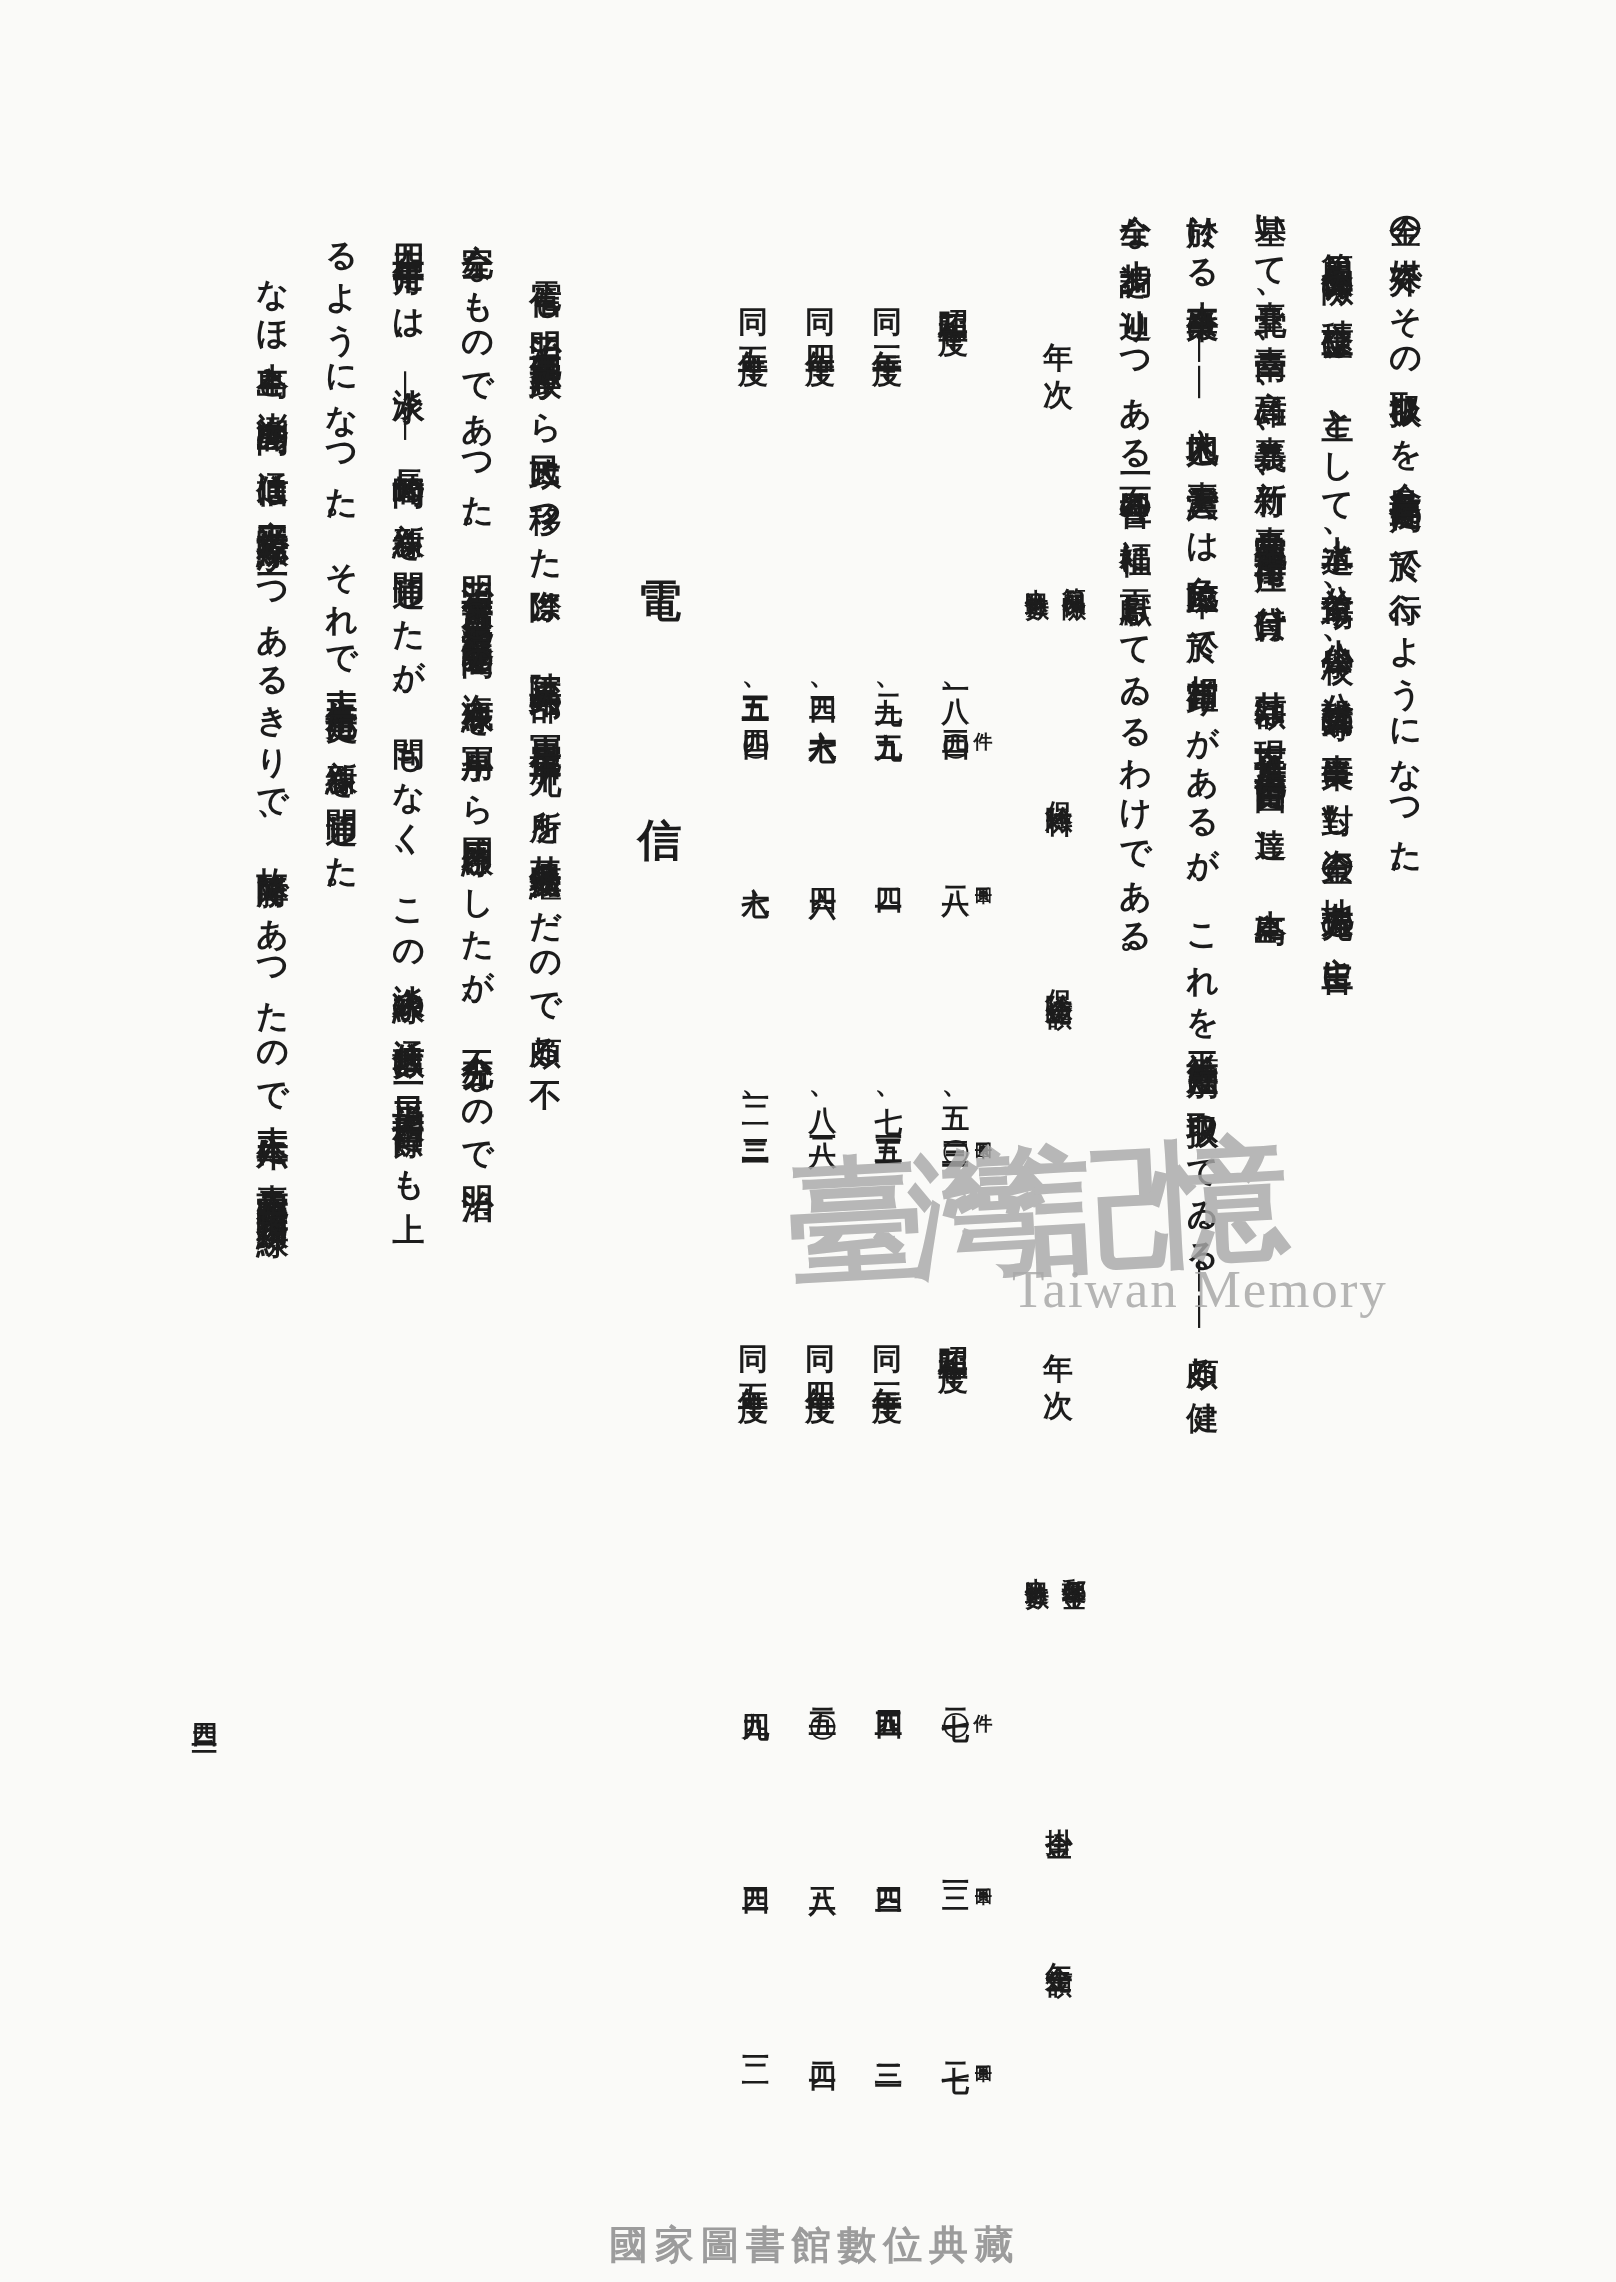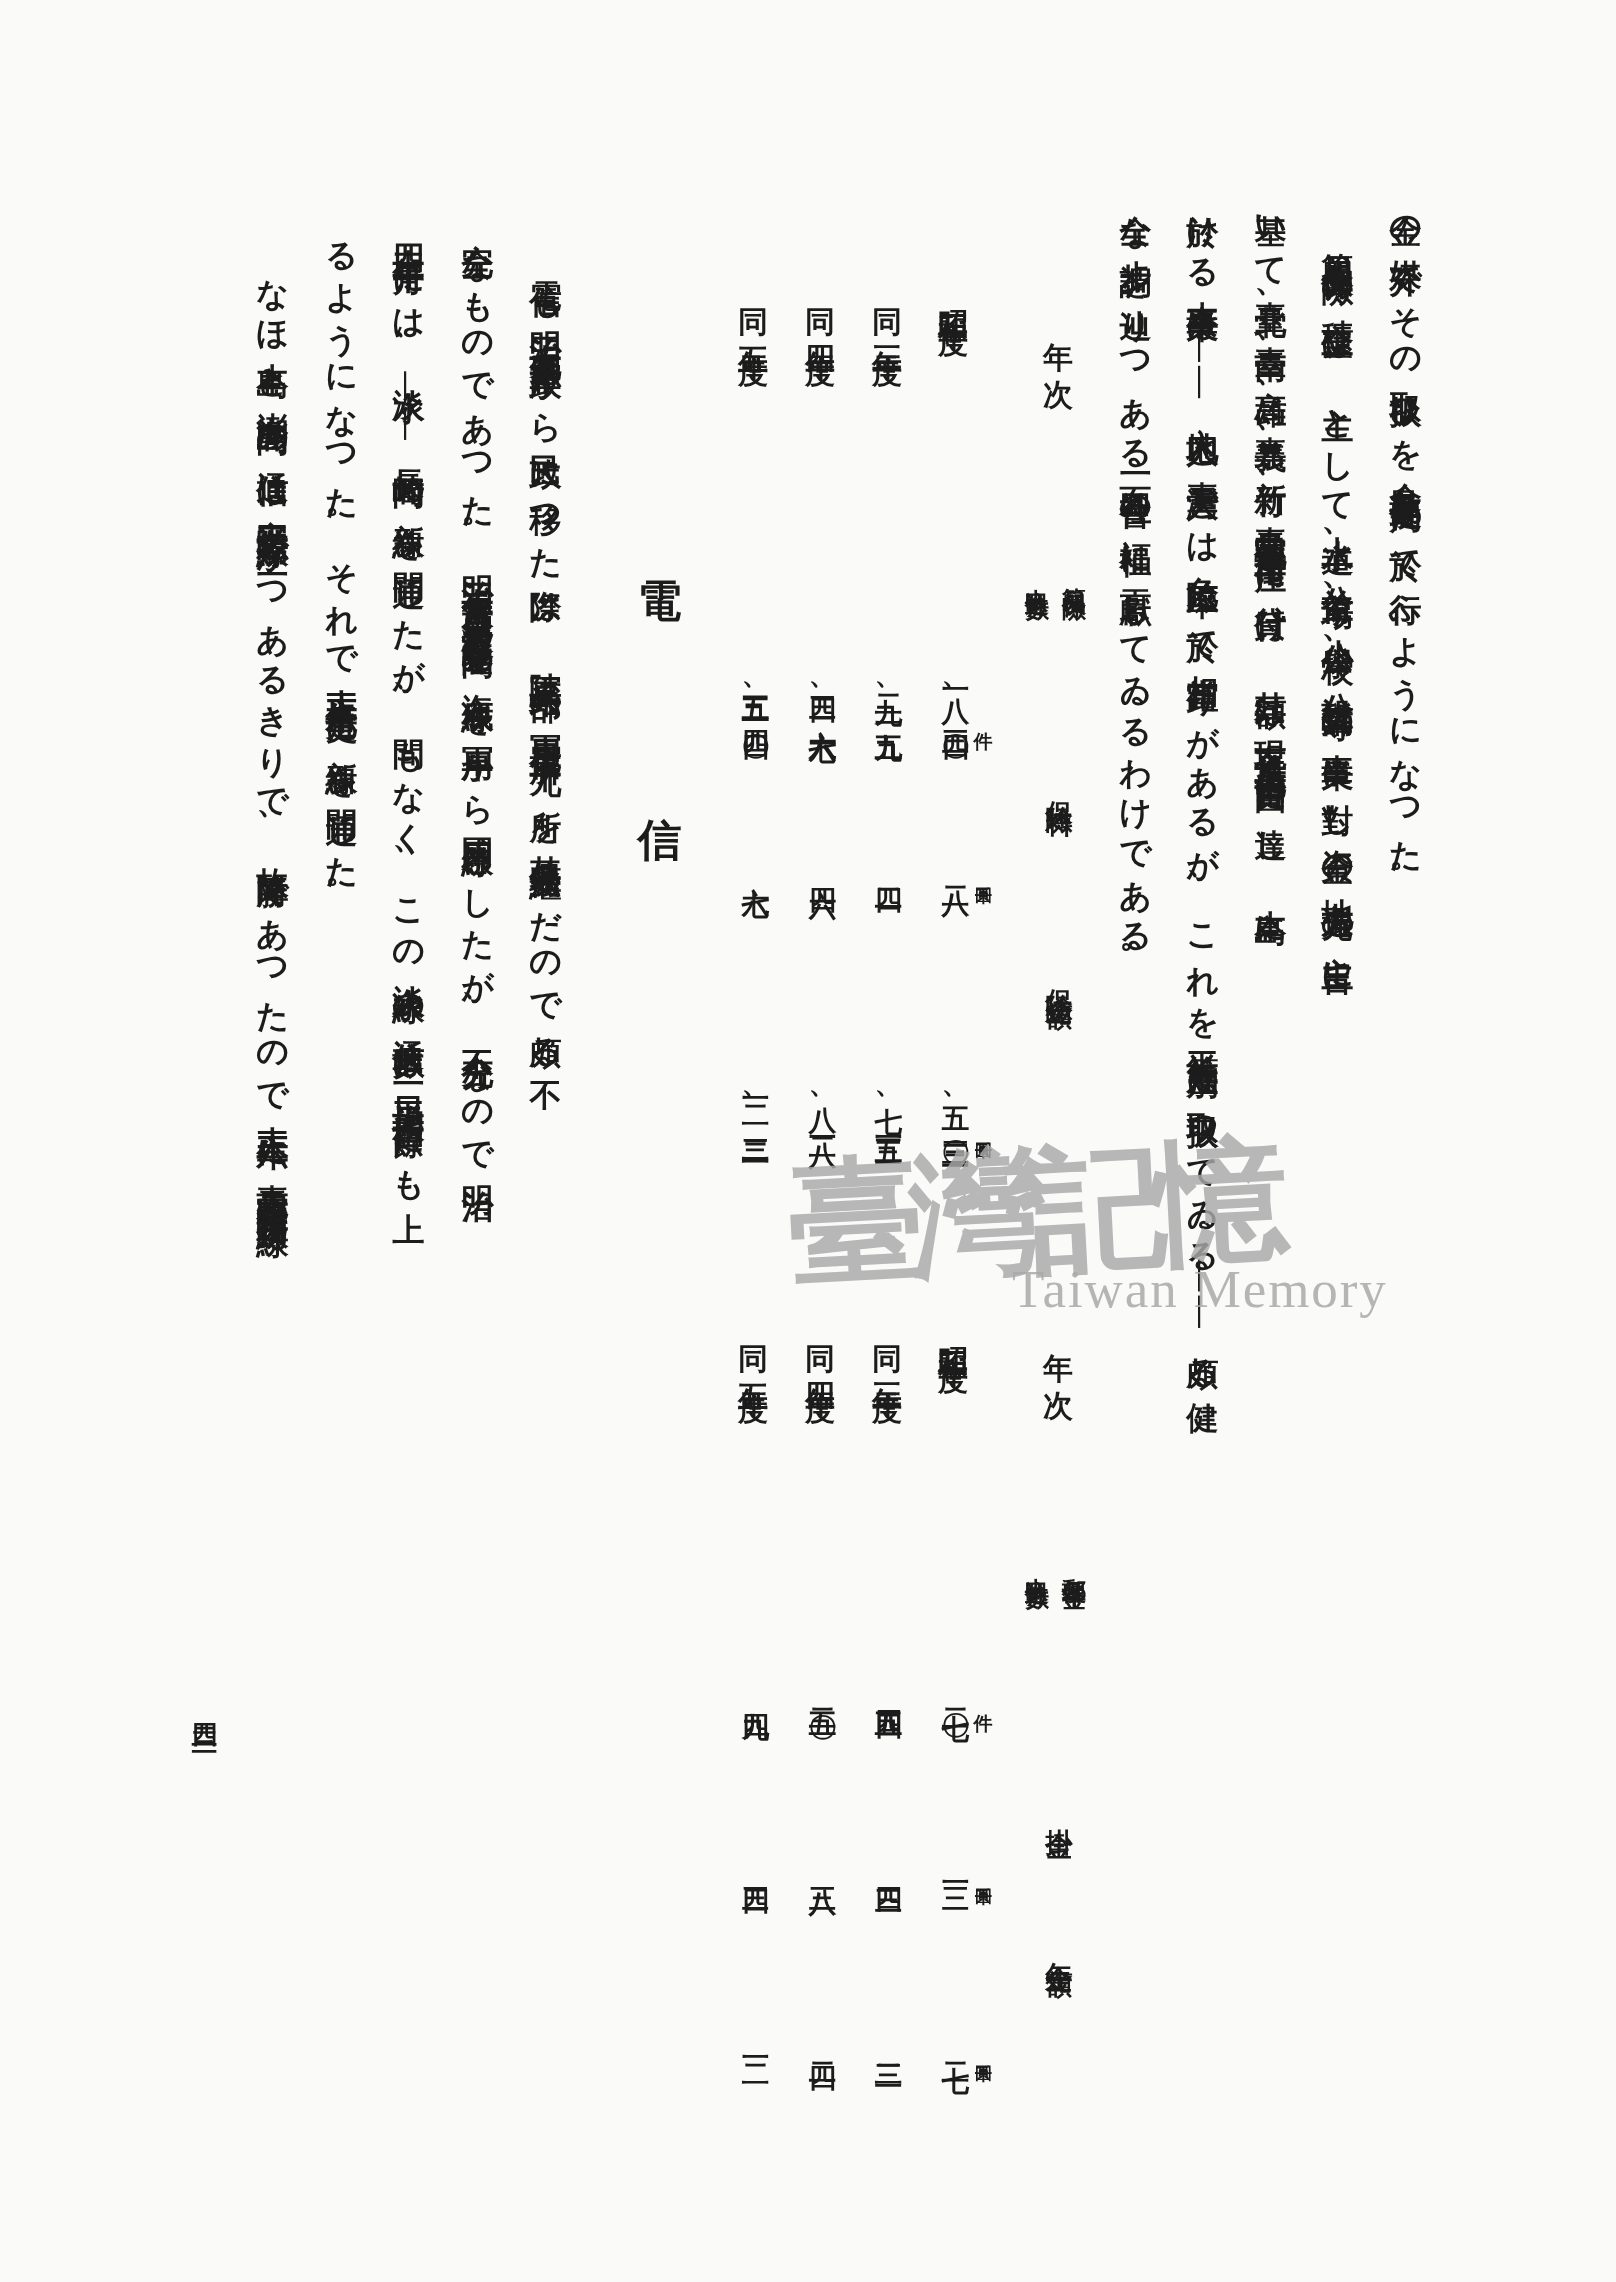--- a/index.html
+++ b/index.html
@@ -108,15 +108,16 @@
   <div class="v body-col tel-col" style="left:456px">完全なものであつた。明治三十年八月鹿兒島（大根占）基隆間の海底線を軍用から國用線としたが、不充分なので明治</div>
   <div class="v body-col tel-col" style="left:387px">四十三年十月には、淡水――長崎間の新線を開通したが、間もなく、この淡水線の通信數は一日平均二千四百餘にも上</div>
   <div class="v body-col tel-col" style="left:320px">るようになつた。それで大正六年七月更に新線を開通した。</div>
   <div class="v body-col tel-col indent" style="left:251px">なほ本島と澎湖島間の通信は安平陸揚線が一つあるきりで、故障勝であつたので大正六年に臺南州布袋嘴陸揚線一線</div>
 
   <div class="v pagenum" style="left:187px;top:1704px">四二三</div>
 
   <div class="wm-cjk">臺灣記憶</div>
   <div class="wm-latin">Taiwan Memory</div>
 
+  <div class="footer-caption">國家圖書館數位典藏</div>
 
 </div>
 
 
 </body></html>

